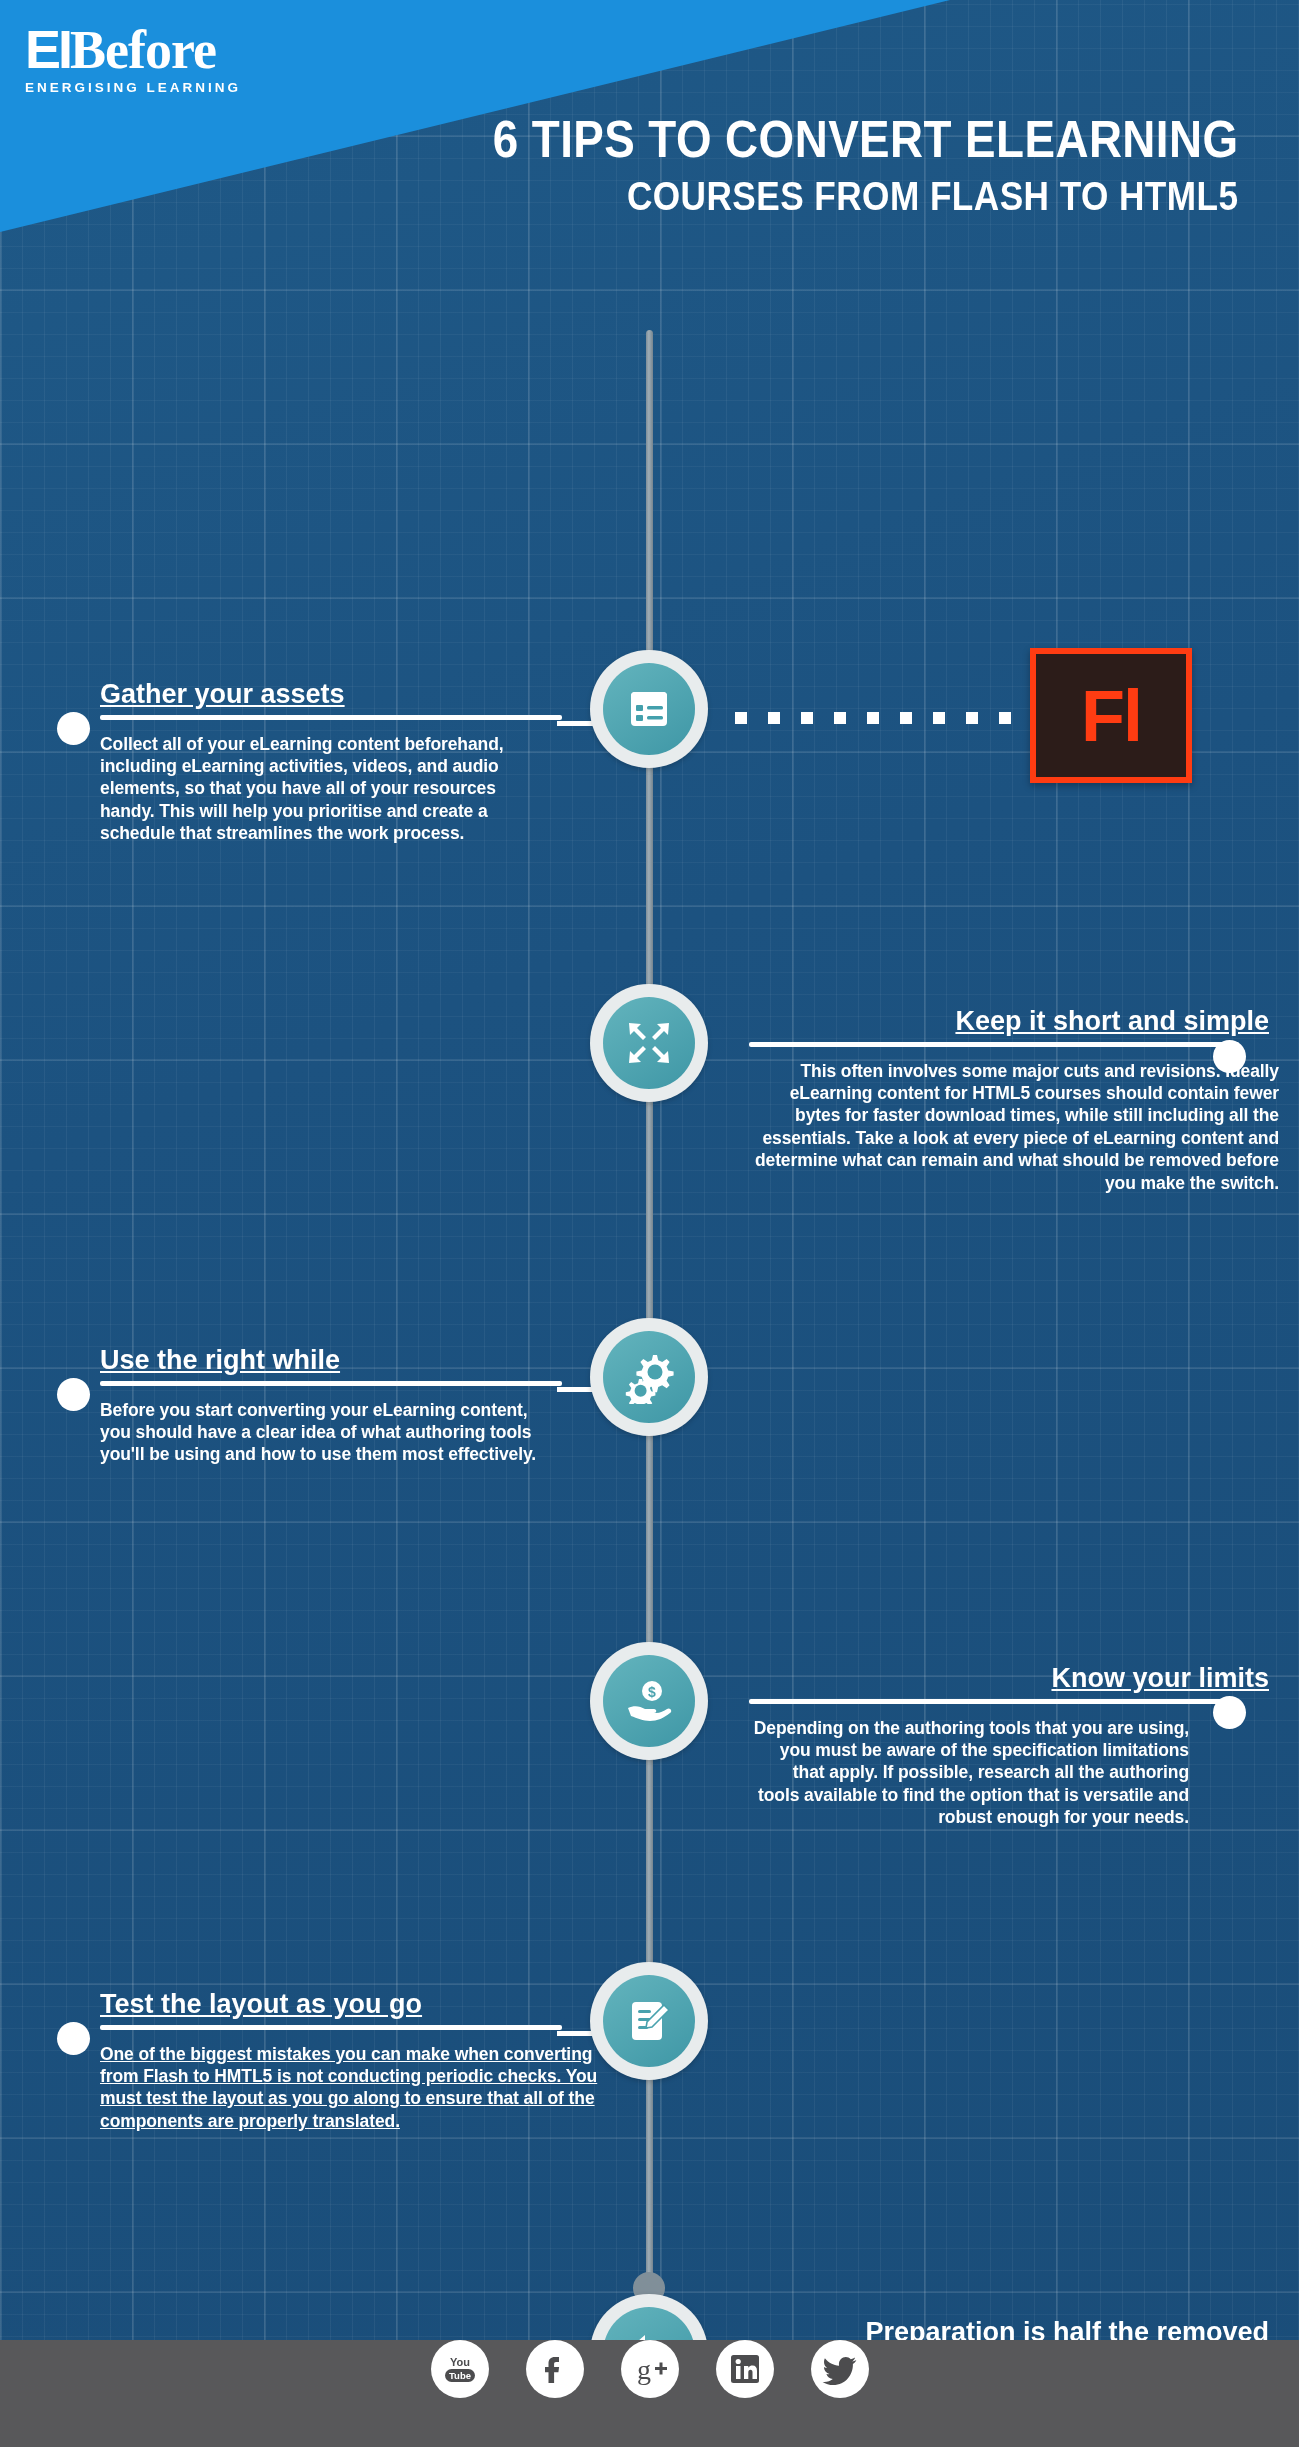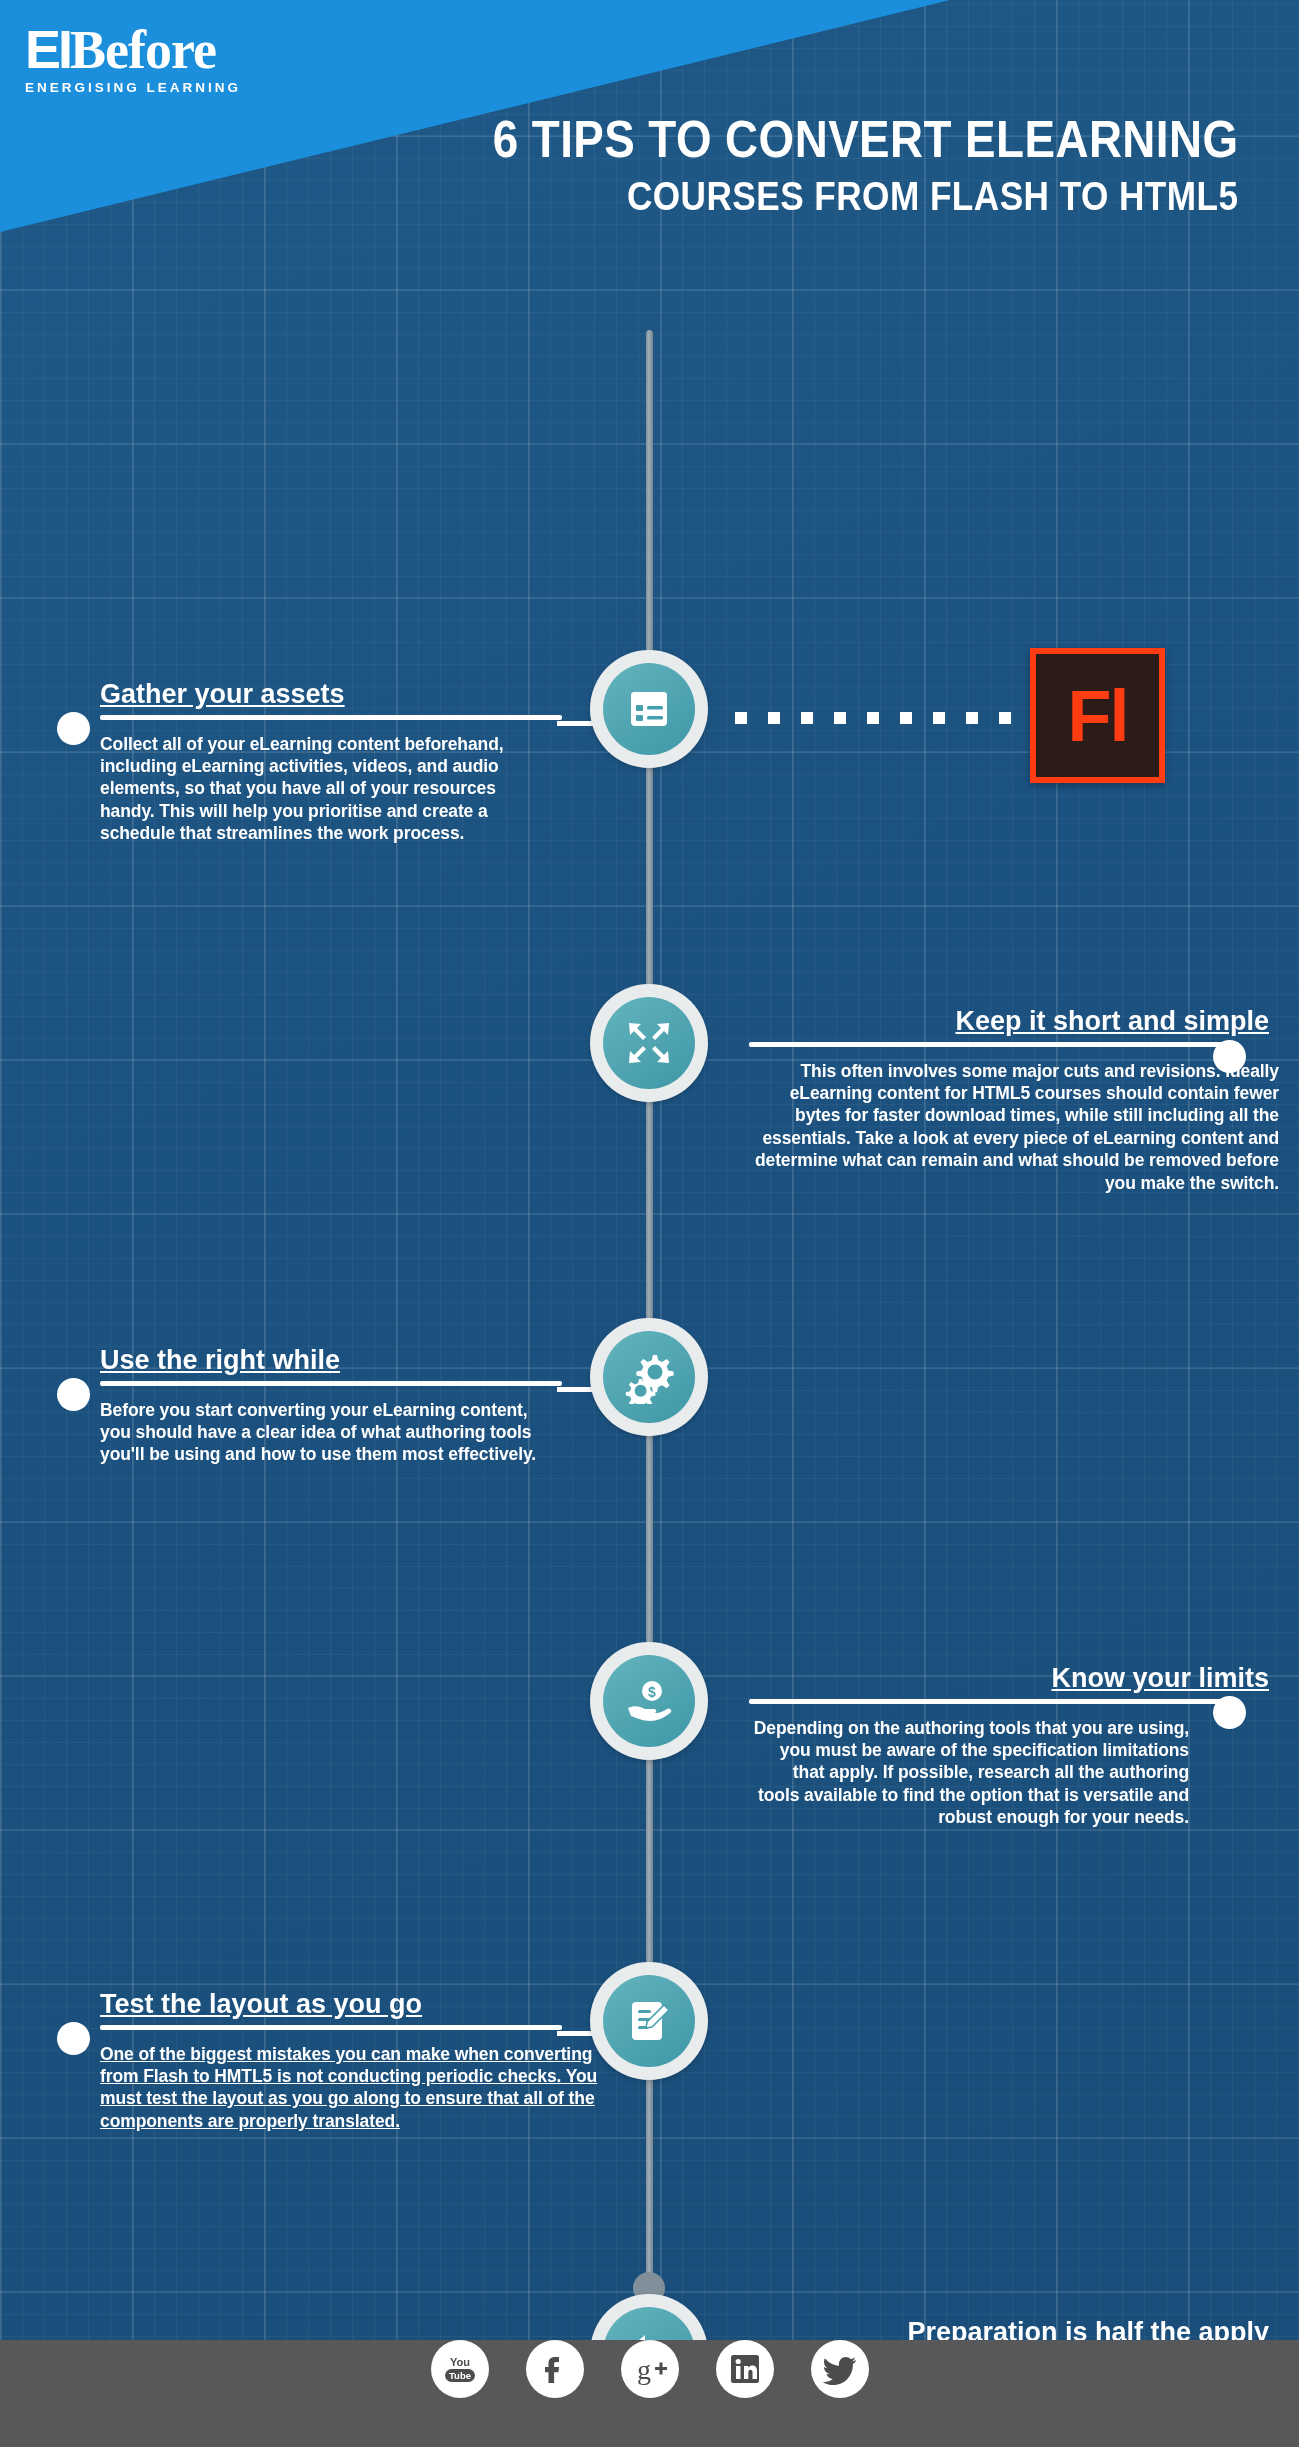--- a/index.html
+++ b/index.html
@@ -110,21 +110,21 @@
   
   .connect-h { position:absolute; height:5px; background:#fff; }
 
   
   .dots-row { position:absolute; display:flex; gap:21px; }
   .dots-row i { display:block; width:12px; height:12px; background:#fff; }
 
   
   .flash {
     position:absolute; left:1030px; top:416px;
-    width:135px; height:135px;
+    width:162px; height:135px;
     background:#2c1c19; border:6px solid #ff3c12;
     display:flex; align-items:center; justify-content:center;
     box-shadow:0 3px 7px rgba(0,0,0,.3);
   }
   .flash span {
     color:#ff3c12; font-size:72px; font-weight:bold;
     line-height:1; letter-spacing:-2px;
     font-family:"Liberation Sans", sans-serif;
   }
 
@@ -292,21 +292,21 @@
           <rect x="15" y="31" width="10" height="3" rx="1.5" fill="#49a2ae"></rect>
           <path d="M41 10 l5 5 -17 17 -6 1 1-6 z" fill="#fff" stroke="#49a2ae" stroke-width="1.6"></path>
         </svg>
       </div>
     </div>
   </div>
 
   <div class="step">
     <div class="dot" style="left:1213px; top:2118px;"></div>
     <div class="txt right" style="top:2086px; width:520px;">
-      <div class="head">Preparation is half the apply</div>
+      <div class="head">Preparation is half the removed</div>
       <div class="rule" style="width:490px;"></div>
       <div class="body" style="width:440px;">The key to a successful and stress-free Flash to HTML5 conversion is planning and organization. You must prepare for the process well in advance and know what the job entails.</div>
     </div>
     <div class="node" style="top:2062px;">
       <div class="node-inner">
         <svg width="56" height="56" viewBox="0 0 56 56">
           <path d="M24 10 L24 20 C38 20 48 28 49 44 C43 33 35 31 24 31 L24 41 L6 25.5 Z" fill="#fff"></path>
         </svg>
       </div>
     </div>

